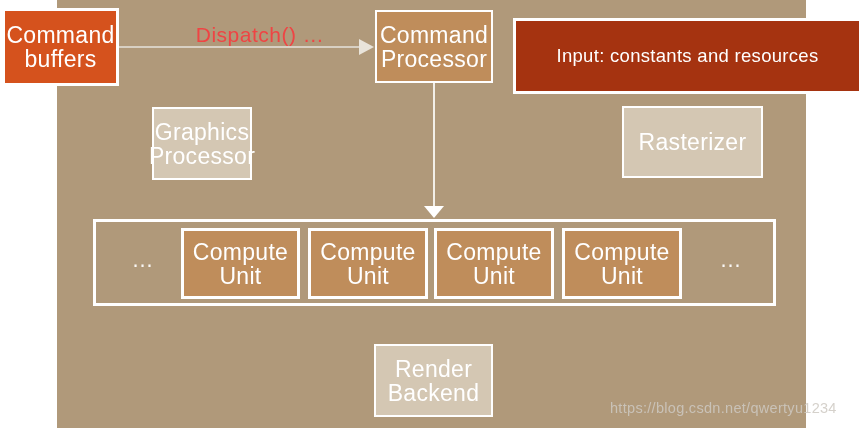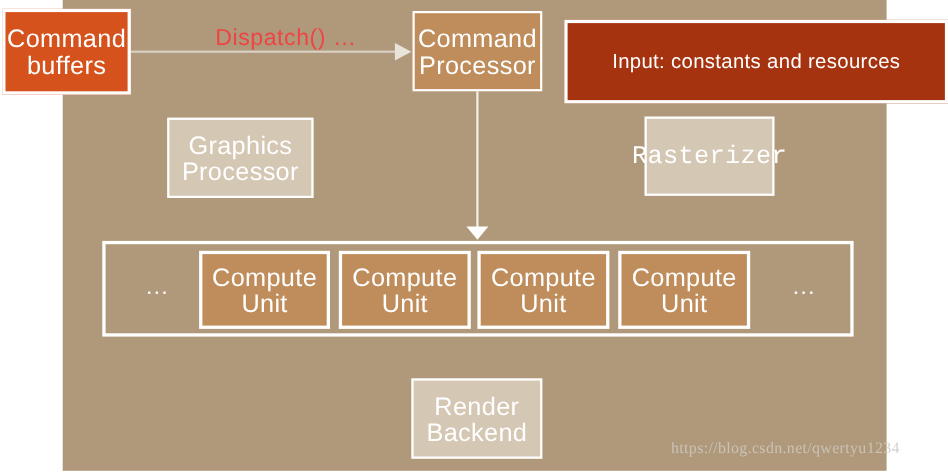--- a/index.html
+++ b/index.html
@@ -32,22 +32,22 @@
   .light  { background: #D4C7B3; }
   .red    { background: #A53310; }
 
   #command-buffers   { left: 2px;   top: 8px;   width: 117px; height: 78px; }
   #command-processor { left: 375px; top: 10px;  width: 118px; height: 73px; border-width: 2.5px; }
   #callout {
     left: 513px; top: 18px; width: 349px; height: 76px;
     justify-content: space-evenly; font-size: 18.5px; line-height: 22px;
     padding: 16px 4px;
   }
-  #graphics-processor { left: 152px; top: 107px; width: 133px; height: 73px; border-width: 2.5px; }
-  #rasterizer         { left: 586px; top: 106px; width: 118px; height: 72px; border-width: 2.5px; font-family: Liberation Mono, monospace; }
+  #graphics-processor { left: 152px; top: 107px; width: 100px; height: 73px; border-width: 2.5px; }
+  #rasterizer         { left: 622px; top: 106px; width: 141px; height: 72px; border-width: 2.5px; }
   #render-backend     { left: 374px; top: 344px; width: 119px; height: 73px; border-width: 2.5px; }
 
   
   #cu-container {
     position: absolute; left: 93px; top: 219px; width: 683px; height: 87px;
     box-sizing: border-box; border: 3px solid #FFFFFF; background: transparent;
   }
   #cu-0 { left: 181px; top: 228px; width: 119px; height: 71px; }
   #cu-1 { left: 308px; top: 228px; width: 120px; height: 71px; }
   #cu-2 { left: 434px; top: 228px; width: 120px; height: 71px; }
@@ -89,21 +89,20 @@
     border-left: 10px solid transparent;
     border-right: 10px solid transparent;
     border-top: 12px solid #FFFFFF;
   }
 
   #watermark {
     position: absolute; left: 610px; top: 400px;
     color: rgba(206,201,194,0.85);
     font-size: 14.5px; letter-spacing: 0.3px;
     white-space: nowrap;
-    font-family: Liberation Serif, serif;
   }
 </style>
 </head>
 <body>
 
 <div id="canvas-bg"></div>
 
 <div class="node orange" id="command-buffers">
   <span>Command</span>
   <span>buffers</span>

